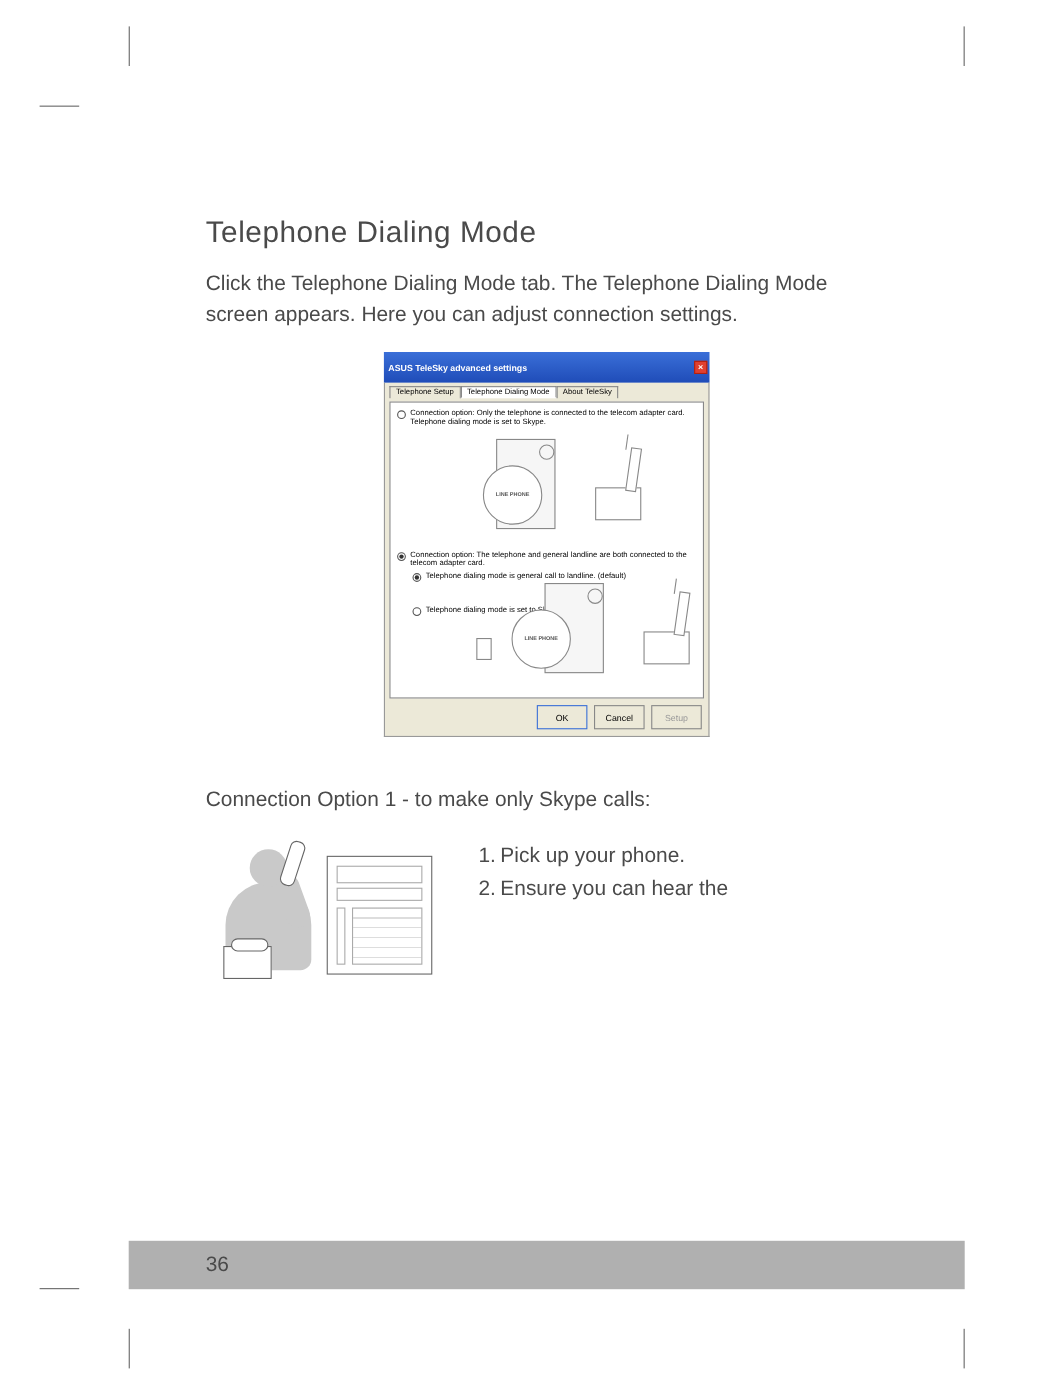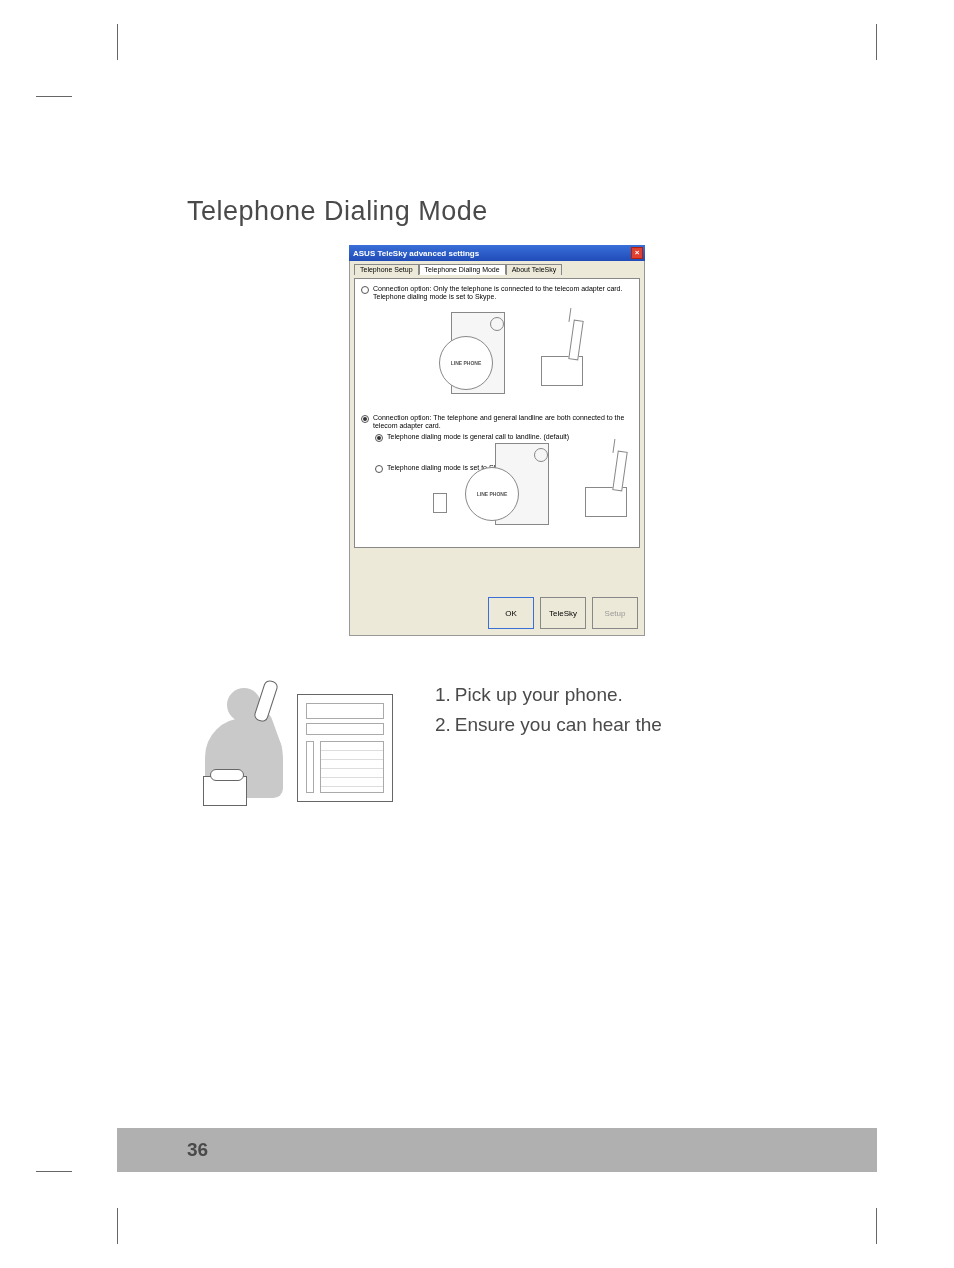--- a/index.html
+++ b/index.html
@@ -49,21 +49,21 @@
 
   
   .dialog-wrap {
     width: 296px;
     margin: 12px auto 44px auto;
     font-family: Tahoma, sans-serif;
     font-size: 8px;
     color: #000;
   }
   .dlg-titlebar {
-    height: 16px;
+    height: 28px;
     background: linear-gradient(#3a6fd8, #1f4cb8);
     color: #fff;
     display: flex;
     align-items: center;
     padding: 0 2px 0 4px;
     font-weight: bold;
     font-size: 8px;
   }
   .dlg-titlebar .ttl { flex: 1; }
   .dlg-close {
@@ -163,25 +163,25 @@
     left: 60px; top: 60px;
     width: 14px; height: 20px;
     border:1px solid #888; background:#fff;
   }
 
   .dlg-buttons {
     display: flex; justify-content: flex-end; gap: 6px;
     padding: 6px 2px 0 2px;
   }
   .dlg-btn {
-    min-width: 46px; height: 32px;
+    min-width: 46px; height: 22px;
     border: 1px solid #888;
     background: #ece9d8;
     font-size: 8px;
-    display:flex; align-items:center; justify-content:center;margin-top:43px;
+    display:flex; align-items:center; justify-content:center;
   }
   .dlg-btn.default { border: 1px solid #3a6fd8; }
   .dlg-btn.disabled { color:#999; }
 
   
   .bottom-row {
     display: flex;
     gap: 28px;
     align-items: flex-start;
     margin-top: 22px;
@@ -249,39 +249,39 @@
     position: absolute;
     left: 0; right: 0; bottom: 0;
     height: 44px;
     background: #b0b0b0;
     display: flex;
     align-items: center;
     padding-left: 70px;
     font-family: Verdana, Geneva, sans-serif;
     font-size: 19px;
     color: #4a4a4a;
-    font-weight: bold;
   }
   .footer-bar .pn { margin-right: 12px; }
 </style>
 </head>
 <body>
 
 <div class="crop-v crop-tl-v"></div>
 <div class="crop-h crop-tl-h"></div>
 <div class="crop-v crop-tr-v"></div>
 <div class="crop-v crop-bl-v"></div>
 <div class="crop-h crop-bl-h"></div>
 <div class="crop-v crop-br-v"></div>
 
 <div class="page">
   <div class="content">
 
     <h1>Telephone Dialing Mode</h1>
 
+    <p class="body-text">Click the Telephone Dialing Mode tab. The Telephone Dialing Mode screen appears. Here you can adjust connection settings.</p>
 
     <div class="dialog-wrap">
       <div class="dlg-titlebar">
         <span class="ttl">ASUS TeleSky advanced settings</span>
         <span class="dlg-close">×</span>
       </div>
       <div class="dlg-body">
         <div class="dlg-tabs">
           <div class="dlg-tab">Telephone Setup</div>
           <div class="dlg-tab active">Telephone Dialing Mode</div>
@@ -322,27 +322,28 @@
             <div class="handset" style="left:160px; top:8px;"></div>
             <div class="mag" style="left:10px; top:24px;">
                 <span>LINE PHONE</span>
               </div>
             <div class="wallplate" style="left:-22px; top:50px;"></div>
           </div>
 
         </div>
         <div class="dlg-buttons">
           <div class="dlg-btn default">OK</div>
-          <div class="dlg-btn">TeleSky</div>
+          <div class="dlg-btn">Cancel</div>
           <div class="dlg-btn disabled">Setup</div>
         </div>
       </div>
     </div>
 
 
+    <p class="body-text" style="margin-bottom:8px;">Connection Option 1 - to make only Skype calls:</p>
 
     <div class="bottom-row">
       <div class="bottom-illus">
         <div class="person-body"></div>
         <div class="person-arm"></div>
         <div class="person-head"></div>
         <div class="receiver"></div>
         <div class="deskphone"></div>
         <div class="pcbox">
           <div class="slot"></div>

